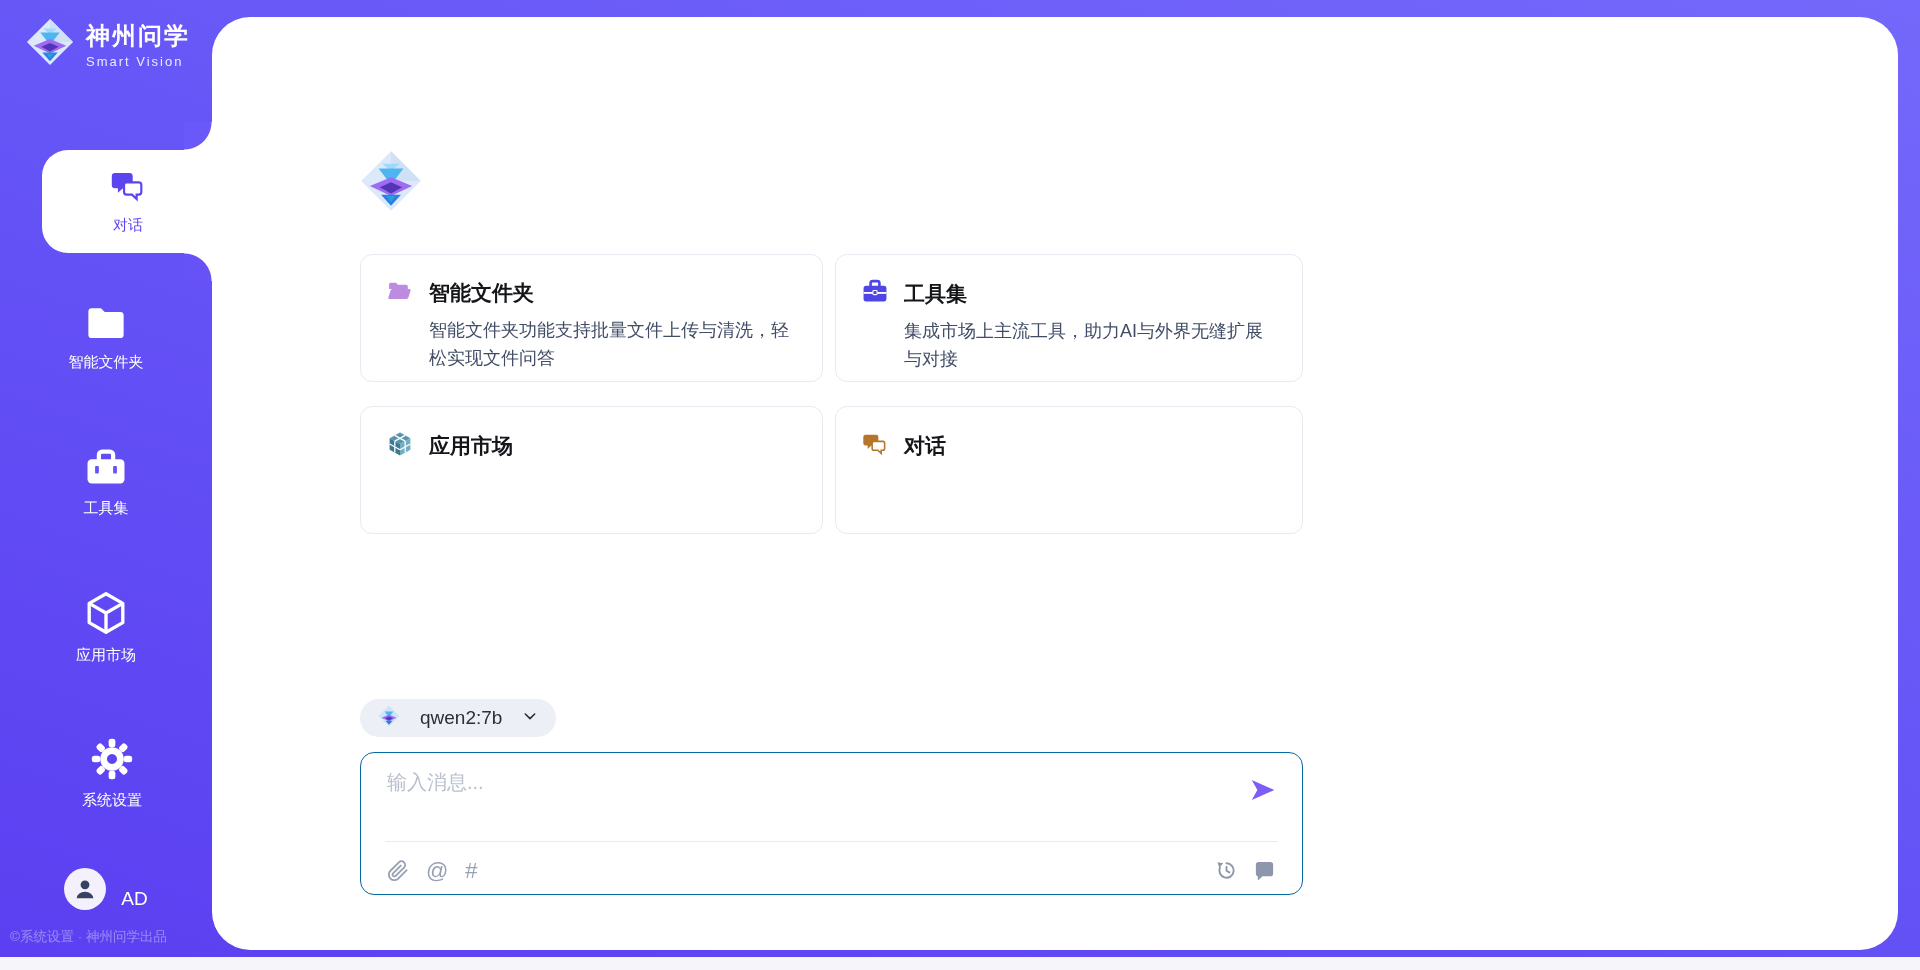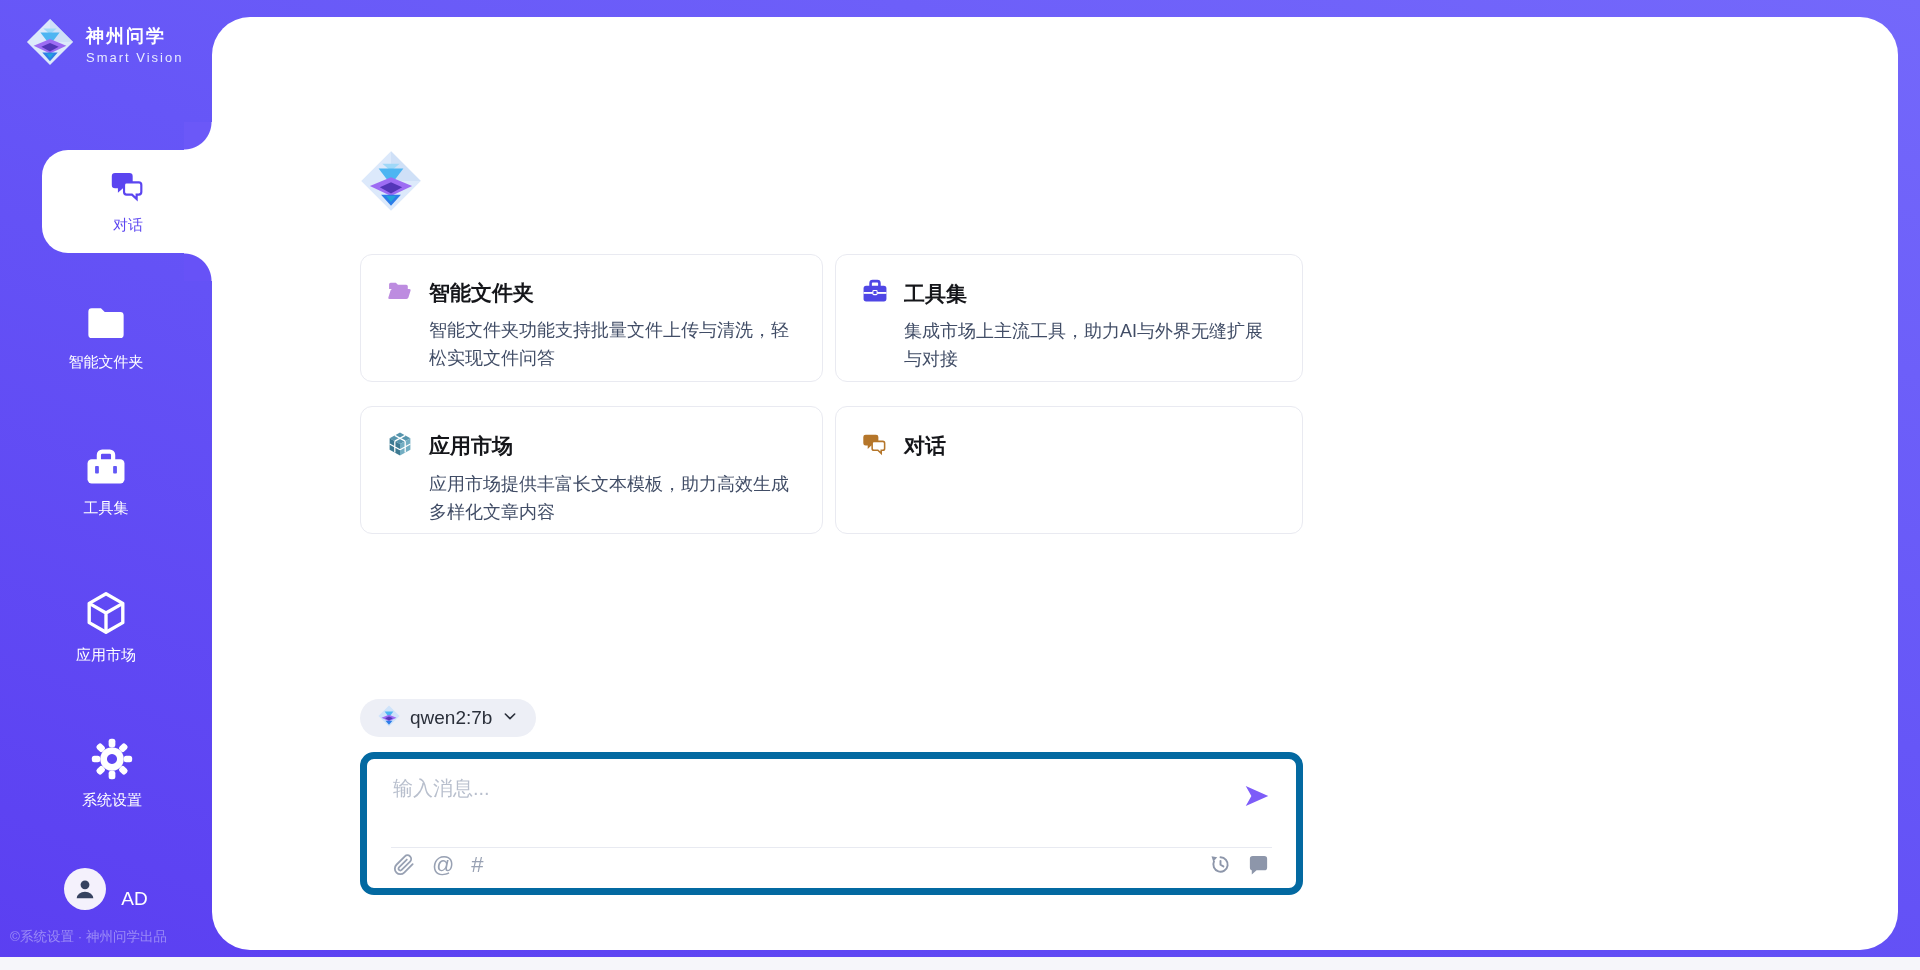--- a/index.html
+++ b/index.html
@@ -12,21 +12,21 @@
   
   .bottom-strip { position:absolute; left:0; bottom:0; width:100%; height:13px; background:#f6f6fa; }
   
   .panel {
     position:absolute; left:212px; top:17px; right:22px; bottom:20px;
     background:#ffffff; border-radius:38px; z-index:1;
   }
   
   .sidebar { position:absolute; left:0; top:0; width:212px; height:100%; z-index:2; }
   .brand { position:absolute; left:26px; top:18px; display:flex; align-items:center; gap:12px; }
-  .brand-text .cn { color:#fff; font-size:18px; font-weight:700; letter-spacing:2px; }
+  .brand-text .cn { color:#fff; font-size:24px; font-weight:700; letter-spacing:2px; }
   .brand-text .en { color:#e8ebff; font-size:13px; letter-spacing:2px; margin-top:2px; }
   .nav-item {
     position:absolute; left:0; width:212px; height:80px;
     display:flex; flex-direction:column; align-items:center; justify-content:center; gap:9px;
     color:#fff; font-size:15px; cursor:pointer;
   }
   .nav-item .lbl { line-height:1; }
   .nav-active-tab {
     position:absolute; left:42px; top:150px; width:172px; height:103px;
     background:#fff; border-radius:26px 0 0 26px; z-index:3;
@@ -52,27 +52,27 @@
   .cards { margin-top:38px; display:grid; grid-template-columns:463px 468px; column-gap:12px; row-gap:24px; }
   .card {
     border:1px solid #e9eaf1; border-radius:12px; background:#fff;
     padding:24px 26px 20px 26px; height:128px; cursor:pointer;
   }
   .card-head { display:flex; align-items:center; gap:16px; }
   .card-title { font-size:21px; font-weight:700; color:#15161a; }
   .card-desc { margin-top:10px; padding-left:42px; font-size:18px; line-height:1.55; color:#414d66; }
   
   .model-pill {
-    margin-top:165px; display:inline-flex; align-items:center; gap:10px;
+    margin-top:165px; display:inline-flex; align-items:center; gap:20px;
     height:38px; padding:0 18px; background:#edeff6; border-radius:19px; cursor:pointer;
   }
   .model-pill .model-name { font-size:19px; color:#2a2f3a; }
   .composer {
     position:relative; margin-top:15px; width:943px; height:143px;
-    border:7px solid #0369a1; border-radius:14px; background:#fff;
+    border:1px solid #0369a1; border-radius:14px; background:#fff;
   }
   .composer textarea {
     position:absolute; left:26px; top:16px; width:840px; height:62px;
     border:none; outline:none; resize:none; font-size:20px;
     font-family:"Liberation Sans","DejaVu Sans",sans-serif; color:#333;
   }
   .composer textarea::placeholder { color:#b8bfcd; }
   .send-btn { position:absolute; right:24px; top:22px; width:30px; height:30px; cursor:pointer; }
   .composer-divider { position:absolute; left:24px; right:24px; top:88px; height:1px; background:#e8eaf1; }
   .composer-toolbar {
@@ -236,21 +236,20 @@
         <span>
           <svg width="26" height="26" viewBox="0 0 100 100">
             <polygon points="50,6 90,28 50,50 10,28" fill="#5795ad"></polygon>
             <polygon points="10,28 50,50 50,94 10,72" fill="#3d7a92"></polygon>
             <polygon points="50,50 90,28 90,72 50,94" fill="#73aec2"></polygon>
             <path d="M30 17 L70 39 M70 17 L30 39 M10 50 L50 72 M50 72 L90 50 M30 39 V83 M70 39 V83" stroke="#ffffff" stroke-width="5" fill="none"></path>
           </svg>
         </span>
         <span class="card-title">应用市场</span>
       </div>
-      <div class="card-desc">应用市场提供丰富长文本模板，助力高效生成多样化文章内容</div>
     </div>
 
     <div class="card">
       <div class="card-head">
         <span>
           <svg width="26" height="26" viewBox="0 0 100 100">
             <path d="M14 14 h40 a9 9 0 0 1 9 9 v24 a9 9 0 0 1 -9 9 H36 l-14 13 v-13 h-8 a9 9 0 0 1 -9 -9 V23 a9 9 0 0 1 9 -9 Z" fill="#b5762a"></path>
             <path d="M46 40 h34 a7 7 0 0 1 7 7 v20 a7 7 0 0 1 -7 7 h-6 v12 l-13 -12 H46 a7 7 0 0 1 -7 -7 V47 a7 7 0 0 1 7 -7 Z" fill="#ffffff" stroke="#b5762a" stroke-width="6"></path>
           </svg>
         </span>

